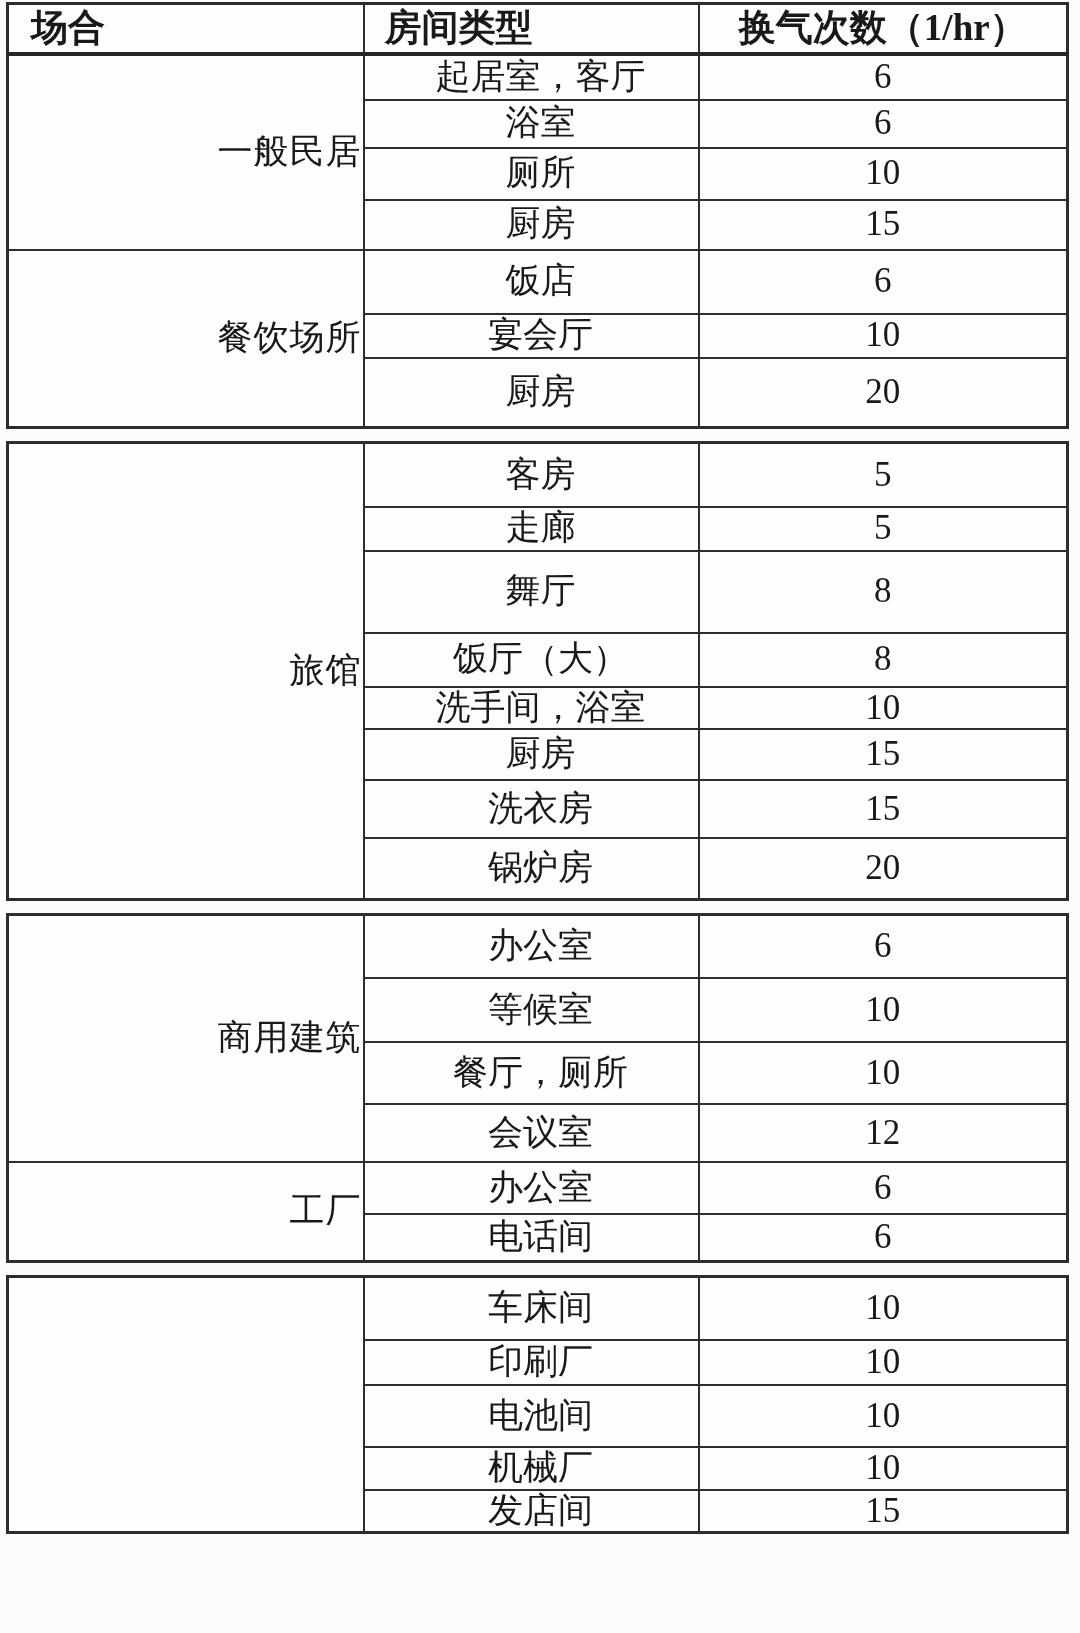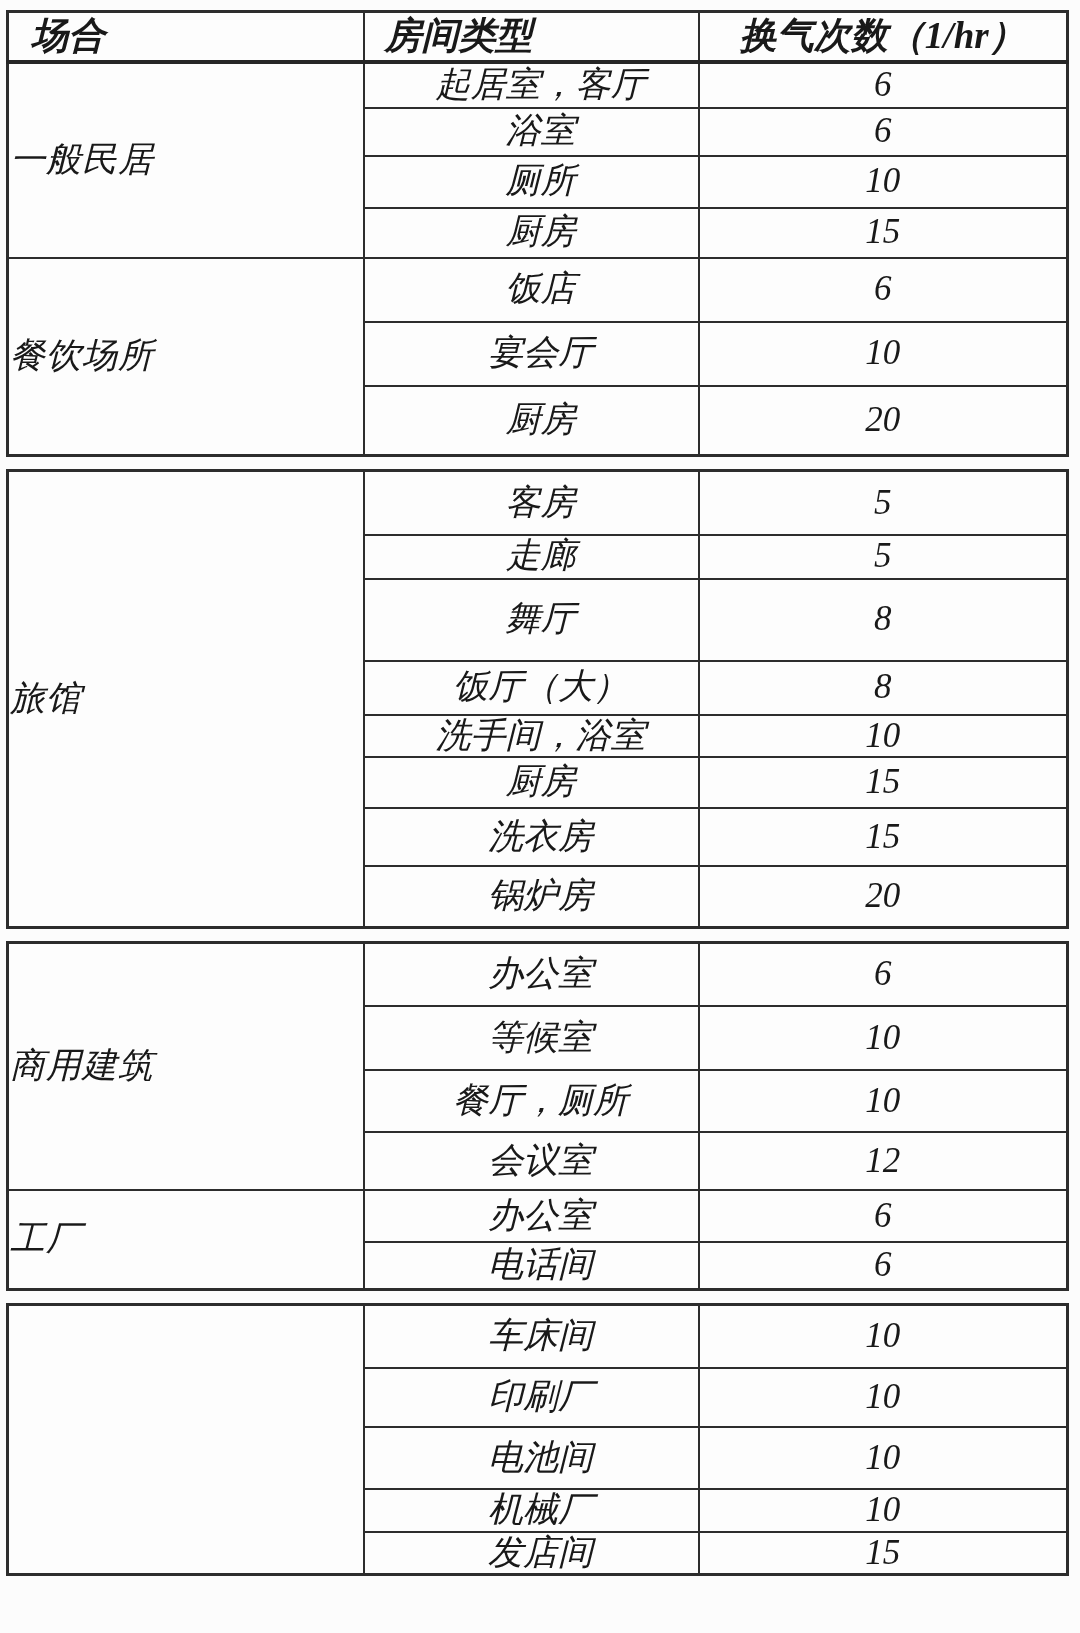--- a/index.html
+++ b/index.html
@@ -8,22 +8,21 @@
     background: #fcfcfc;
   }
   body {
     width: 1080px;
     height: 1633px;
     font-family: "Liberation Serif", "DejaVu Serif", serif;
     color: #191919;
     overflow: hidden;
   }
   .wrap {
-    padding: 10px 14px 0 6px;
-    font-style: italic;
+    padding: 2px 14px 0 6px;
   }
   table.blk {
     border-collapse: collapse;
     table-layout: fixed;
     width: 1060px;
     border: 3px solid #2d2d2d;
     background: #fdfdfd;
   }
   table.blk + table.blk {
     margin-top: 12px;
@@ -38,21 +37,21 @@
     line-height: 1.1;
     overflow: hidden;
     white-space: nowrap;
   }
   tr.head td {
     font-weight: bold;
     font-size: 37px;
     border-bottom: 4px solid #262626;
   }
   td.occ {
-    text-align: left;
+    text-align: right;
     letter-spacing: 1px;
   }
   td.room {
     text-align: center;
     padding-left: 20px;
   }
   td.ach {
     text-align: center;
   }
   td.h-occ {
@@ -101,21 +100,21 @@
     </tr>
     <tr style="height:50px">
       <td class="room">厨房</td>
       <td class="ach">15</td>
     </tr>
     <tr style="height:64px">
       <td class="occ" rowspan="3">餐饮场所</td>
       <td class="room">饭店</td>
       <td class="ach">6</td>
     </tr>
-    <tr style="height:64px">
+    <tr style="height:44px">
       <td class="room">宴会厅</td>
       <td class="ach">10</td>
     </tr>
     <tr style="height:70px">
       <td class="room">厨房</td>
       <td class="ach">20</td>
     </tr>
   </tbody>
     </table>
 
@@ -203,21 +202,21 @@
         <col class="c1">
         <col class="c2">
         <col class="c3">
       </colgroup>
     <tbody>
         <tr style="height:64px">
       <td class="occ" rowspan="5"></td>
       <td class="room">车床间</td>
       <td class="ach">10</td>
     </tr>
-    <tr style="height:59px">
+    <tr style="height:45px">
       <td class="room">印刷厂</td>
       <td class="ach">10</td>
     </tr>
     <tr style="height:62px">
       <td class="room">电池间</td>
       <td class="ach">10</td>
     </tr>
     <tr style="height:35px">
       <td class="room">机械厂</td>
       <td class="ach">10</td>

